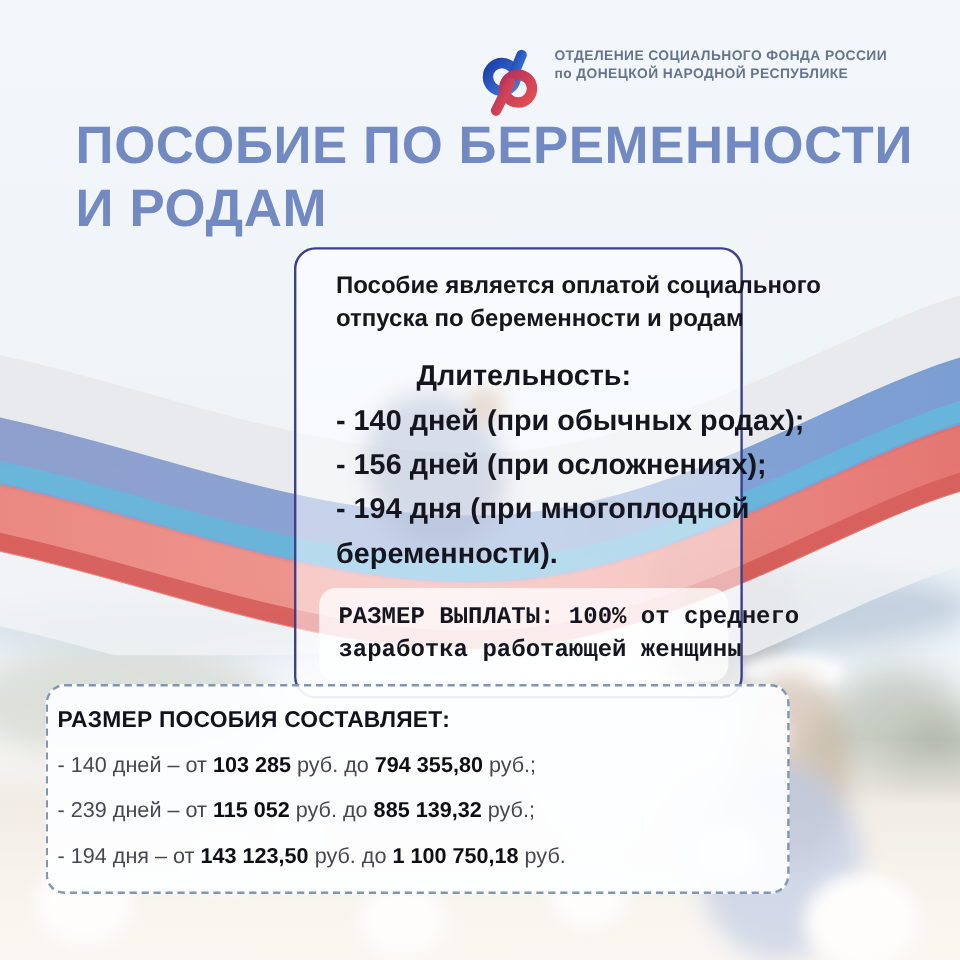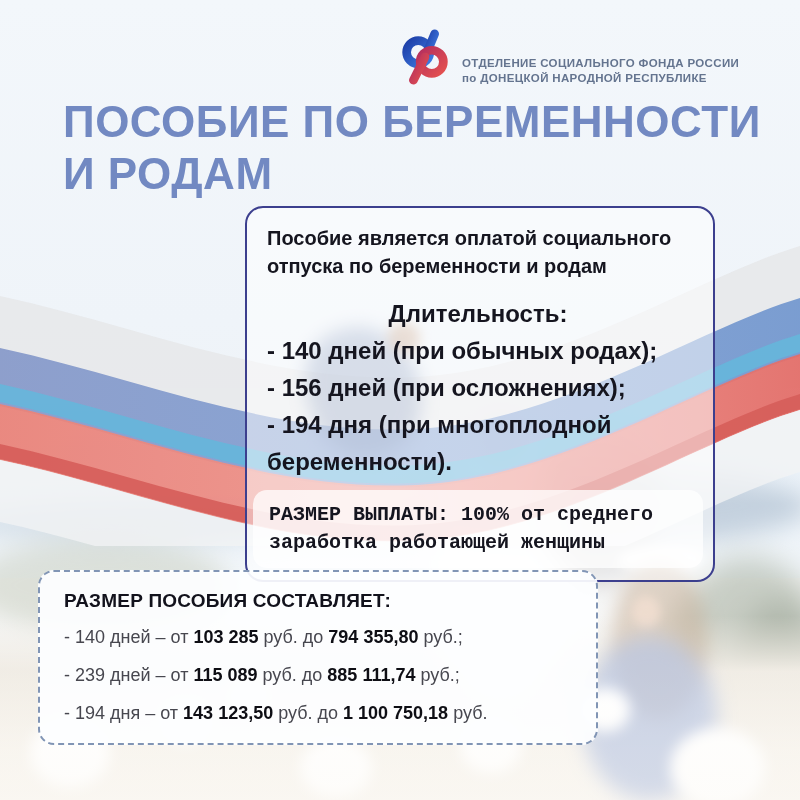--- a/index.html
+++ b/index.html
@@ -33,40 +33,40 @@
   .photo-veil{position:absolute;left:0;top:0;width:800px;height:412px;
     background:linear-gradient(180deg,rgba(244,248,252,.92),rgba(255,255,255,.45) 28%,rgba(255,255,255,.42) 65%,rgba(252,250,246,.55));}
   
   .child{position:absolute;left:308px;top:326px;width:112px;height:132px;z-index:3;
          background:#5b74a4;border-radius:46% 54% 52% 48%;filter:blur(9px);opacity:.45;transform:rotate(-18deg);}
   .child-head{position:absolute;left:388px;top:322px;width:32px;height:32px;z-index:3;
          background:#c3997a;border-radius:50%;filter:blur(6px);opacity:.6;}
   
   .wave{position:absolute;left:0;top:246px;width:800px;height:300px;z-index:2;}
   
-  .logo{position:absolute;left:396px;top:24px;width:380px;height:62px;z-index:6;display:flex;align-items:flex-end;}
+  .logo{position:absolute;left:396px;top:40px;width:380px;height:62px;z-index:6;display:flex;align-items:flex-start;}
   .logo-icon{width:58px;height:58px;flex:0 0 58px;}
   .logo-text{margin-left:8px;font-size:11.5px;font-weight:600;color:#64748f;
              letter-spacing:.35px;line-height:15px;text-transform:none;}
   .title{position:absolute;left:63px;top:96px;z-index:6;color:#7289c2;
          font-size:44px;font-weight:800;line-height:52px;letter-spacing:.5px;}
   
-  .info-card{position:absolute;left:245px;top:206px;width:470px;z-index:5;box-sizing:border-box;
+  .info-card{position:absolute;left:245px;top:206px;width:374px;z-index:5;box-sizing:border-box;
       background:rgba(255,255,255,.52);border:2.5px solid #3c3f8e;border-radius:18px;
-      padding:16px 24px 12px 20px;color:#15151f;}
+      padding:16px 24px 12px 33px;color:#15151f;}
   .info-card .line{font-size:20px;font-weight:700;line-height:28px;white-space:nowrap;}
   .duration-label{margin-top:20px;font-size:24px;font-weight:700;line-height:28px;text-align:center;}
   .duration-item{margin-top:9px;font-size:24px;font-weight:700;line-height:28px;white-space:nowrap;}
   .payment-box{margin:14px -14px 0 -14px;background:rgba(255,255,255,.75);
       border-radius:14px;padding:11px 16px;font-family:Liberation Mono, monospace;}
   .payment-box .line{font-size:20px;font-weight:700;line-height:28px;white-space:nowrap;}
   
-  .amount-card{position:absolute;left:38px;top:570px;width:560px;z-index:5;box-sizing:border-box;
+  .amount-card{position:absolute;left:38px;top:570px;width:620px;z-index:5;box-sizing:border-box;
       background:rgba(253,254,255,.93);border:2px dashed #8195b5;border-radius:16px;
-      padding:17px 24px 16px 24px;}
+      padding:17px 24px 16px 8px;}
   .amount-heading{font-size:19px;font-weight:800;letter-spacing:.2px;color:#12121c;line-height:24px;}
   .amount-row{margin-top:10px;font-size:18px;line-height:28px;color:#47474f;font-weight:400;white-space:nowrap;}
   .amount-row b{color:#0e0e14;font-weight:700;margin-top:32px;}
 </style>
 </head>
 <body>
 
 <div class="poster">
 
   <div class="photo">
@@ -160,17 +160,17 @@
     <div class="duration-item">беременности).</div>
     <div class="payment-box">
       <div class="line">РАЗМЕР ВЫПЛАТЫ: 100% от среднего</div>
       <div class="line">заработка работающей женщины</div>
     </div>
   </div>
 
   <div class="amount-card">
     <div class="amount-heading">РАЗМЕР ПОСОБИЯ СОСТАВЛЯЕТ:</div>
     <div class="amount-row"><span>- 140 дней – от </span><b>103 285</b><span> руб. до </span><b>794 355,80</b><span> руб.;</span></div>
-    <div class="amount-row"><span>- 239 дней – от </span><b>115 089</b><span> руб. до </span><b>885 111,74</b><span> руб.;</span></div>
+    <div class="amount-row"><span>- 239 дней – от </span><b>115 052</b><span> руб. до </span><b>885 139,32</b><span> руб.;</span></div>
     <div class="amount-row"><span>- 194 дня – от </span><b>143 123,50</b><span> руб. до </span><b>1 100 750,18</b><span> руб.</span></div>
   </div>
 
 </div>
 
 </body></html>

